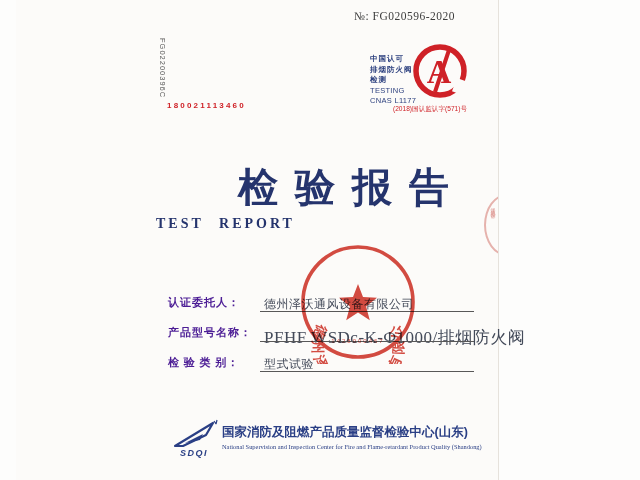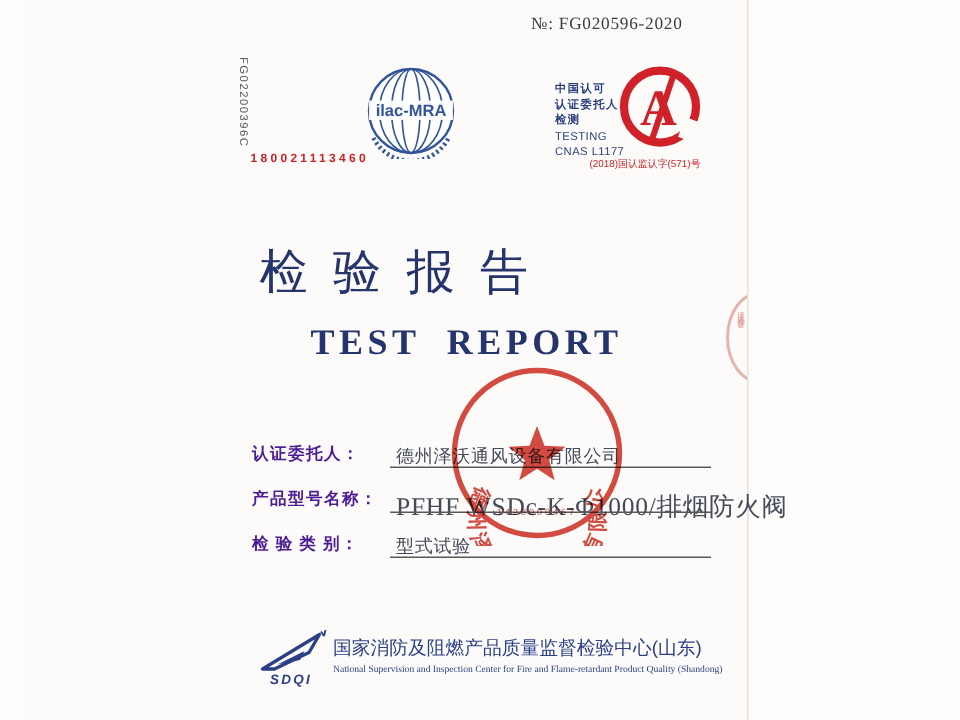--- a/index.html
+++ b/index.html
@@ -18,67 +18,56 @@
            font-family:"Liberation Sans",sans-serif;font-weight:bold;}
   .ilac{left:227px;top:42px;}
   .cnas{left:291px;top:58px;}
   .cnas-cap{position:absolute;left:354px;top:54px;color:#2b3f7e;font-family:"Liberation Sans",sans-serif;}
   .cnas-cap div{font-size:7.5px;line-height:10.5px;font-weight:bold;letter-spacing:1px;}
   .cnas-cap div.en{font-weight:normal;letter-spacing:.3px;}
   .cal{left:396px;top:42px;}
   .cal-cap{position:absolute;left:377px;top:105px;font-size:6.6px;color:#cf2127;
            font-family:"Liberation Sans",sans-serif;}
 
-  .title-zh{position:absolute;left:140px;top:160px;width:310px;text-align:left;
-            font-size:32px;font-weight:normal;color:#25346d;letter-spacing:17px;text-indent:17px;
+  .title-zh{position:absolute;left:140px;top:160px;width:310px;text-align:right;
+            font-size:40px;font-weight:bold;color:#25346d;letter-spacing:17px;text-indent:17px;
             font-family:"Liberation Sans",sans-serif;}
-  .title-en{position:absolute;left:140px;top:216px;width:310px;text-align:center;
-            font-size:24px;font-weight:bold;color:#25346d;letter-spacing:3px;word-spacing:9px;}
+  .title-en{position:absolute;left:140px;top:216px;width:310px;text-align:left;
+            font-size:14px;font-weight:bold;color:#25346d;letter-spacing:3px;word-spacing:9px;}
 
   .field-label{position:absolute;left:152px;font-size:11px;font-weight:600;color:#4c1d95;letter-spacing:1px;}
   .field-value{position:absolute;left:248px;font-size:12px;color:#434a59;letter-spacing:.5px;white-space:nowrap;}
   .field-line{position:absolute;left:244px;width:214px;height:0;border-bottom:1.4px solid #585858;}
 
   .seal-wrap{position:absolute;left:280px;top:240px;width:124px;height:124px;mix-blend-mode:multiply;opacity:.92;}
   .edge-seal{position:absolute;left:462px;top:192px;width:20px;height:66px;overflow:hidden;opacity:.55;}
   .edge-seal .ring{position:absolute;left:6px;top:2px;width:42px;height:58px;border:2px solid #d4776f;border-radius:50%;}
   .edge-seal .txt{position:absolute;left:11px;top:12px;font-size:5px;color:#c8524a;writing-mode:vertical-rl;letter-spacing:1px;}
 
   .footer-logo{position:absolute;left:157px;top:419px;}
-  .footer-zh{position:absolute;left:206px;top:424px;font-size:12.5px;font-weight:normal;color:#2a3f85;
+  .footer-zh{position:absolute;left:206px;top:424px;font-size:12.5px;font-weight:bold;color:#2a3f85;
              letter-spacing:0px;font-family:"Liberation Sans",sans-serif;}
   .footer-en{position:absolute;left:206px;top:443px;font-size:6.4px;color:#2a3f85;}
 </style>
 </head>
 <body>
 
 <div id="stage">
   <div class="page"></div>
   <div class="page-edge"></div>
 
   <div class="report-no">№: FG020596-2020</div>
   <div class="side-code">FG02200396C</div>
 
   <div class="cma-num">180021113460</div>
 
-  <div class="logo ilac">
-    <svg width="62" height="64" viewBox="0 0 62 64">
-      <circle cx="31" cy="32" r="28" fill="#ffffff" stroke="#32549b" stroke-width="1.6"></circle>
-      <ellipse cx="31" cy="32" rx="21" ry="28" fill="none" stroke="#32549b" stroke-width="1.1"></ellipse>
-      <ellipse cx="31" cy="32" rx="13" ry="28" fill="none" stroke="#32549b" stroke-width="1.1"></ellipse>
-      <ellipse cx="31" cy="32" rx="6" ry="28" fill="none" stroke="#32549b" stroke-width="1.1"></ellipse>
-      <path d="M6,50 A28,28 0 0 0 56,50" fill="none" stroke="#32549b" stroke-width="3" stroke-dasharray="1.5,2"></path>
-      <rect x="3" y="25" width="56" height="13" fill="#ffffff" opacity="0.92"></rect>
-      <text x="31" y="35.5" text-anchor="middle" font-family="Liberation Sans, sans-serif" font-size="11" font-weight="bold" fill="#32549b">ilac-MRA</text>
-    </svg>
-  </div>
 
   <div class="cnas-cap">
     <div>中国认可</div>
-    <div>认证委托人</div>
+    <div>排烟防火阀</div>
     <div>检测</div>
     <div class="en">TESTING</div>
     <div class="en">CNAS L1177</div>
   </div>
 
   <div class="logo cal">
     <svg width="56" height="60" viewBox="0 0 56 60">
       <circle cx="28" cy="29" r="24" fill="none" stroke="#cf2127" stroke-width="5.5"></circle>
       <rect x="42" y="38" width="14" height="14" fill="#fcfbf9" transform="rotate(20 49 45)"></rect>
       <text x="27" y="41" text-anchor="middle" font-family="Liberation Serif, serif" font-size="34" font-weight="bold" fill="#cf2127">A</text>

